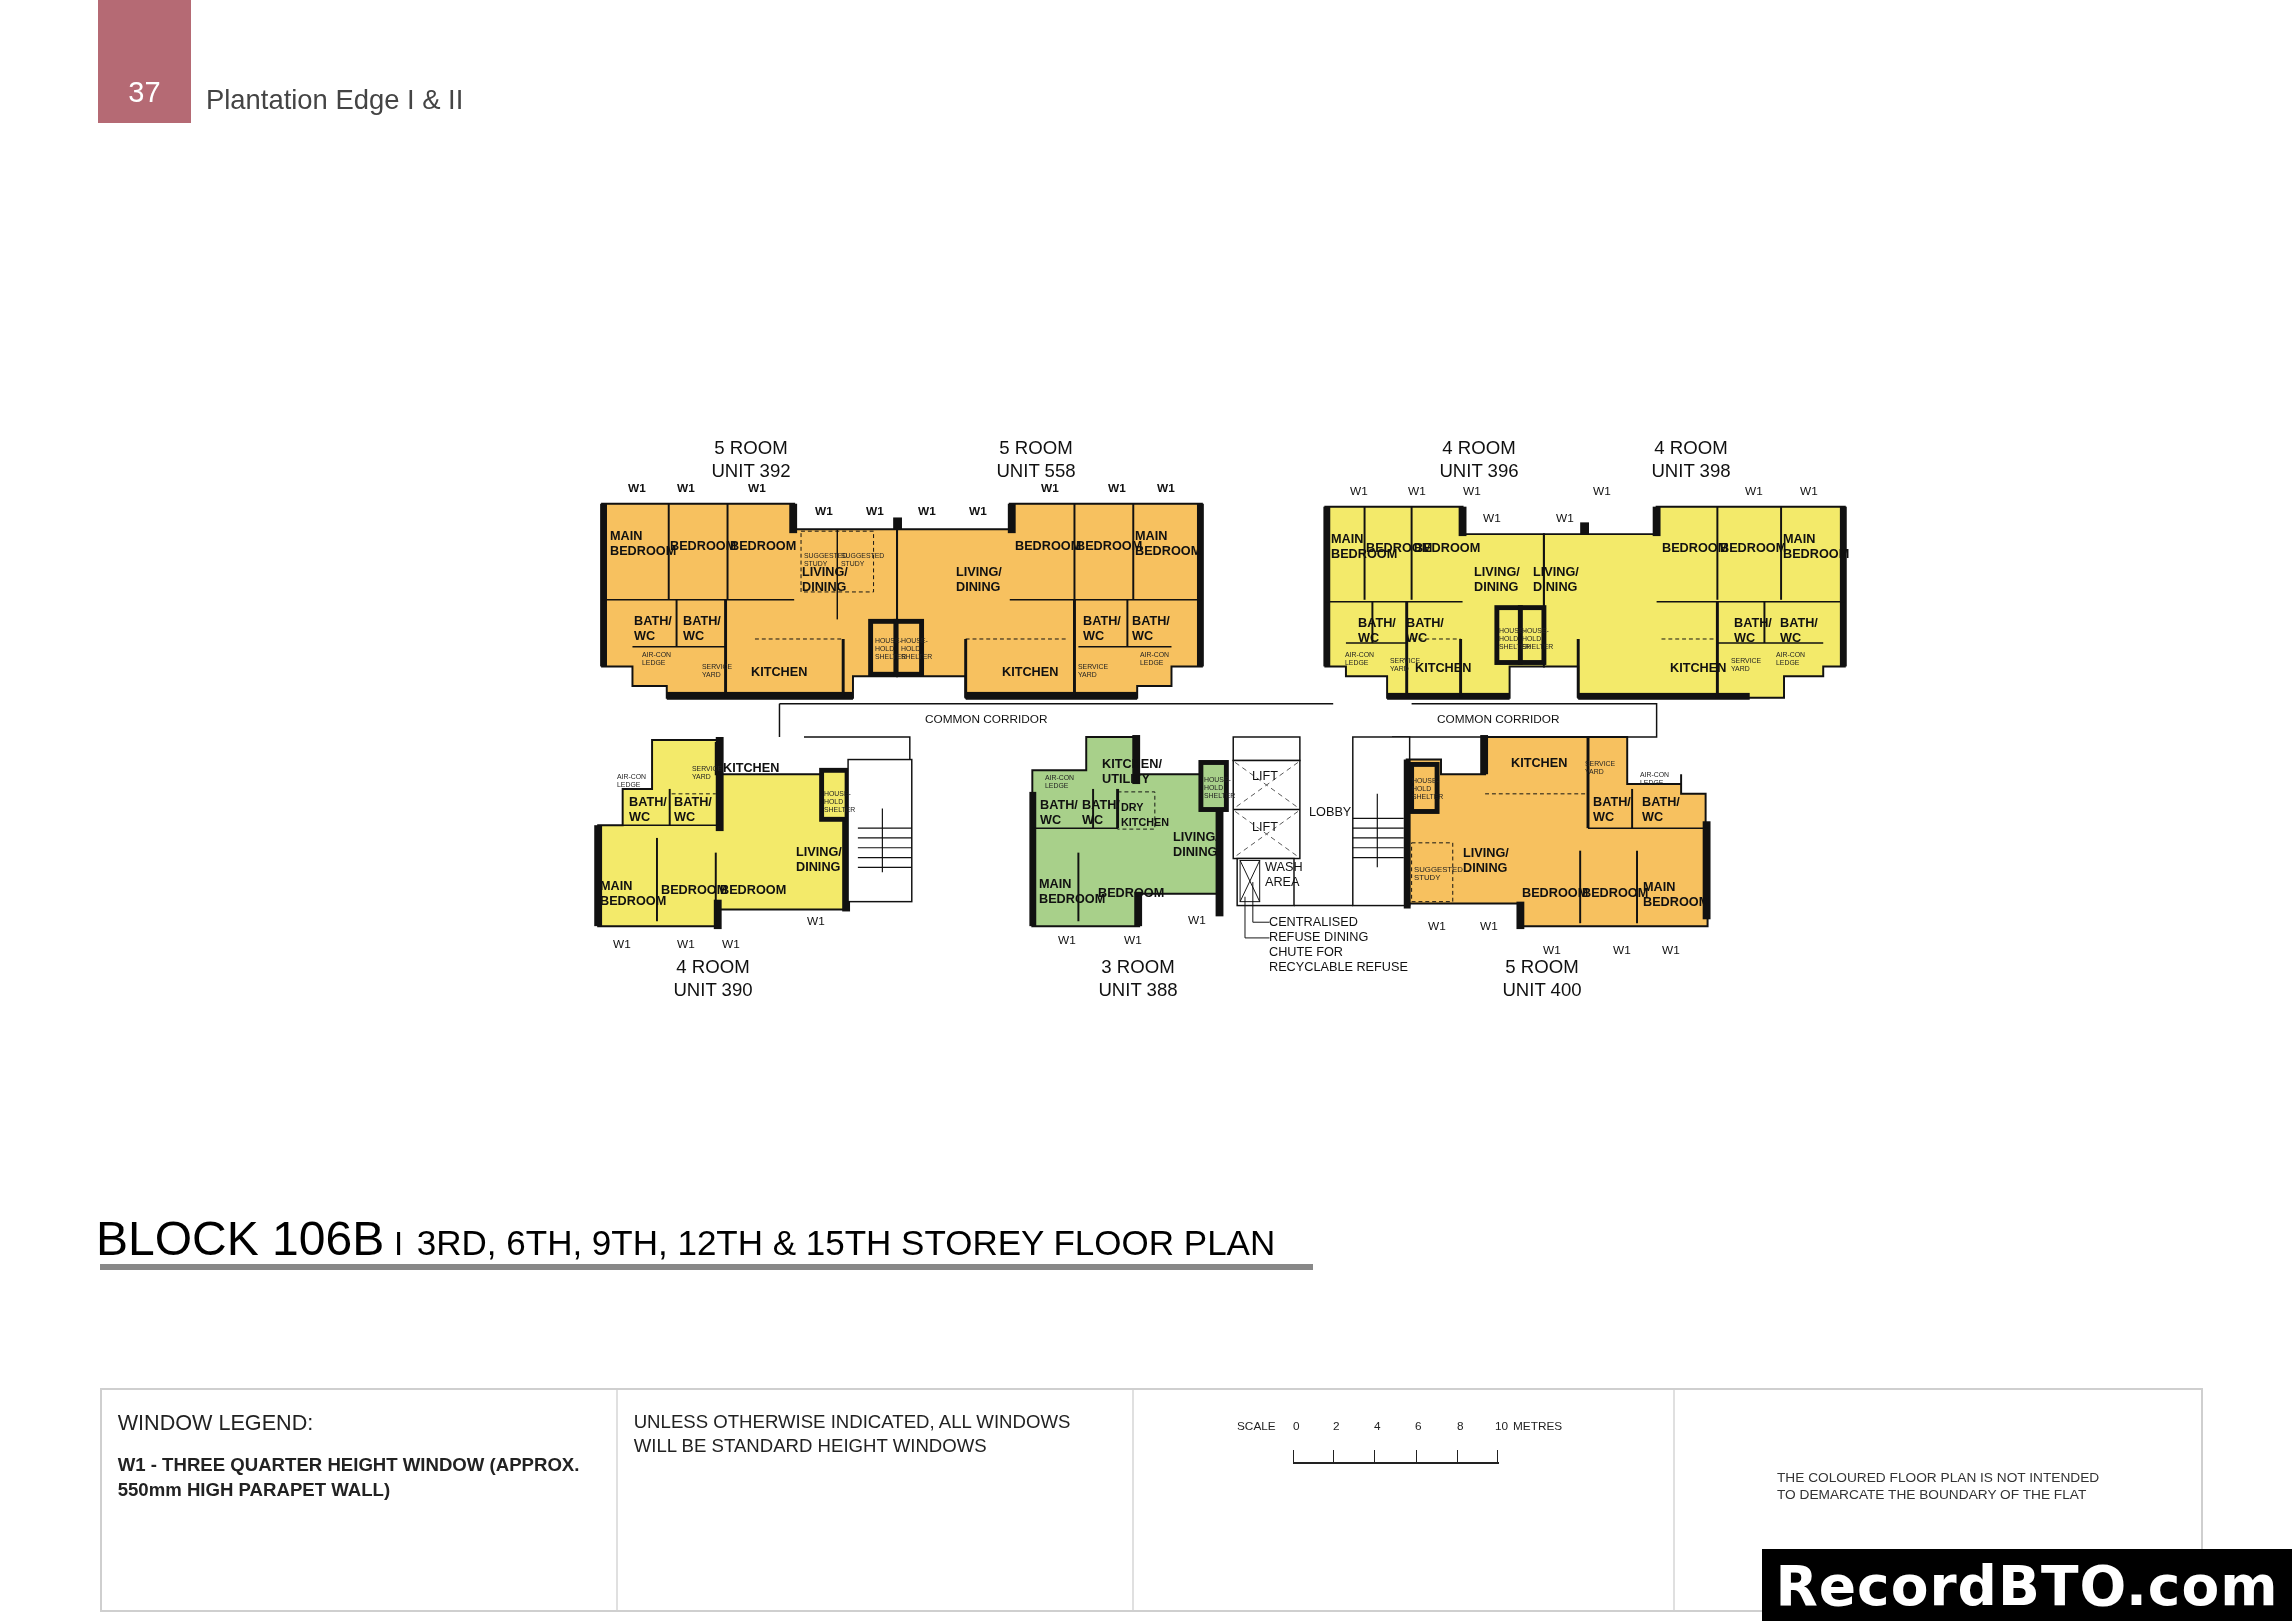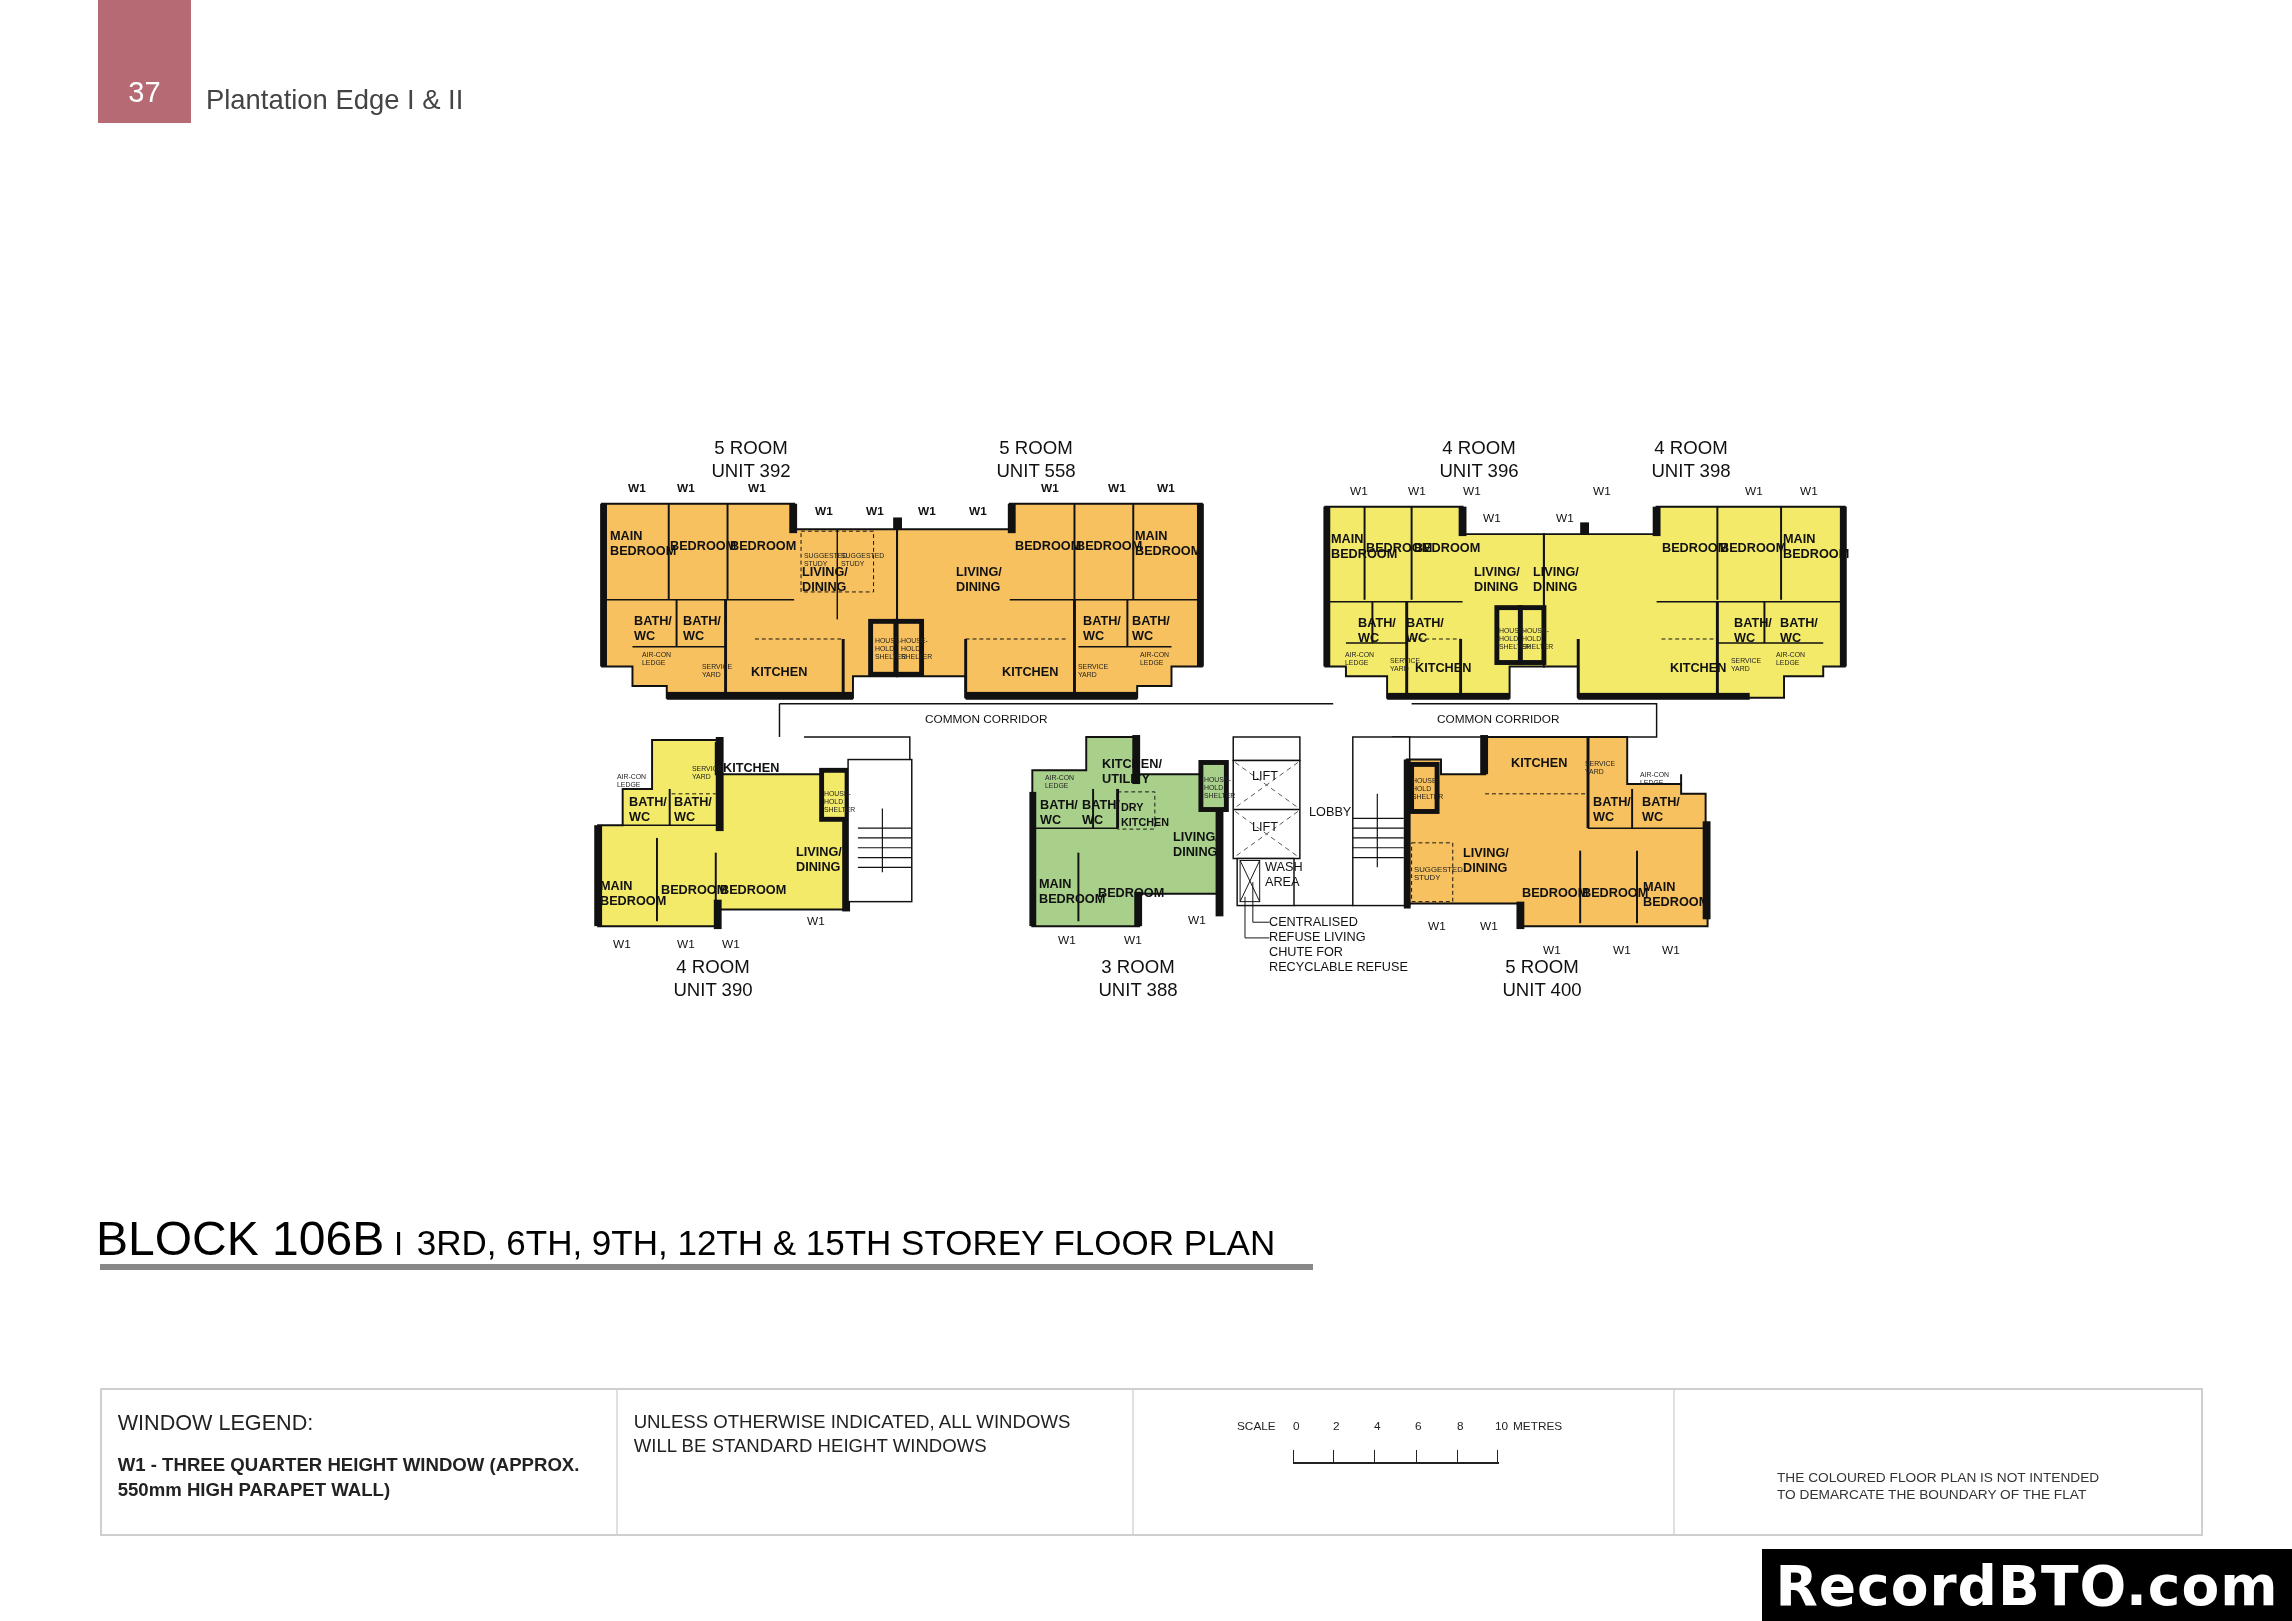--- a/index.html
+++ b/index.html
@@ -17,21 +17,21 @@
   .small { position: absolute; font-size: 6.9px; color: #222; line-height: 7.8px; white-space: nowrap; }
   .w { position: absolute; font-size: 11.8px; font-weight: bold; color: #111; white-space: nowrap; }
   .note { position: absolute; font-size: 12.7px; color: #111; line-height: 14.7px; white-space: nowrap; }
 
   .heading { position: absolute; left: 96px; top: 1211px; white-space: nowrap; }
   .heading .block { font-size: 48px; color: #000; }
   .heading .sep { font-size: 33px; color: #000; margin: 0 13.7px 0 9.8px; }
   .heading .sub { font-size: 35px; color: #000; }
   .heading-rule { position: absolute; left: 100px; top: 1264px; width: 1213px; height: 5.9px; background: #888; }
 
-  .legend-table { position: absolute; left: 100px; top: 1388px; width: 2103px; height: 148px;
+  .legend-table { position: absolute; left: 100px; top: 1388px; width: 2103px; height: 224px;
                   border: 2px solid #cfcfcf; box-sizing: border-box; display: flex; }
   .legend-table .cell { border-right: 2px solid #e0e0e0; height: 100%; position: relative; box-sizing: border-box; }
   .legend-table .cell:last-child { border-right: none; }
   .c1 { width: 516px; } .c2 { width: 516px; } .c3 { width: 541px; } .c4 { flex: 1; }
   .legend-title { position: absolute; left: 15.7px; top: 19.6px; font-size: 21.6px; }
   .legend-item { position: absolute; left: 15.7px; top: 63px; font-size: 18.6px; line-height: 24.5px; width: 490px; font-weight: bold; }
   .std-note { position: absolute; left: 15.7px; top: 19.6px; font-size: 18.6px; line-height: 24.5px; }
   .scale { position: absolute; left: 103px; top: 29px; }
   .scale-label { position: absolute; font-size: 11.8px; top: 0; white-space: nowrap; }
   .scale-bar { position: absolute; left: 56px; top: 31px; width: 206px; height: 11.8px; border-bottom: 2px solid #222; }
@@ -451,21 +451,21 @@
 
   <div class="note" style="left:1252px;top:769px">LIFT</div>
   <div class="note" style="left:1252px;top:820px">LIFT</div>
   <div class="note" style="left:1309px;top:805px">LOBBY</div>
   <div class="note" style="left:1265px;top:860px">
       <div>WASH</div>
       <div>AREA</div>
     </div>
   <div class="note" style="left:1269px;top:915px">
       <div>CENTRALISED</div>
-      <div>REFUSE LIVING</div>
+      <div>REFUSE DINING</div>
     </div>
   <div class="note" style="left:1269px;top:945px">
       <div>CHUTE FOR</div>
       <div>RECYCLABLE REFUSE</div>
     </div>
 
   <div class="small" style="left:1412px;top:777px">
       <div>HOUSE-</div>
       <div>HOLD</div>
       <div>SHELTER</div>

